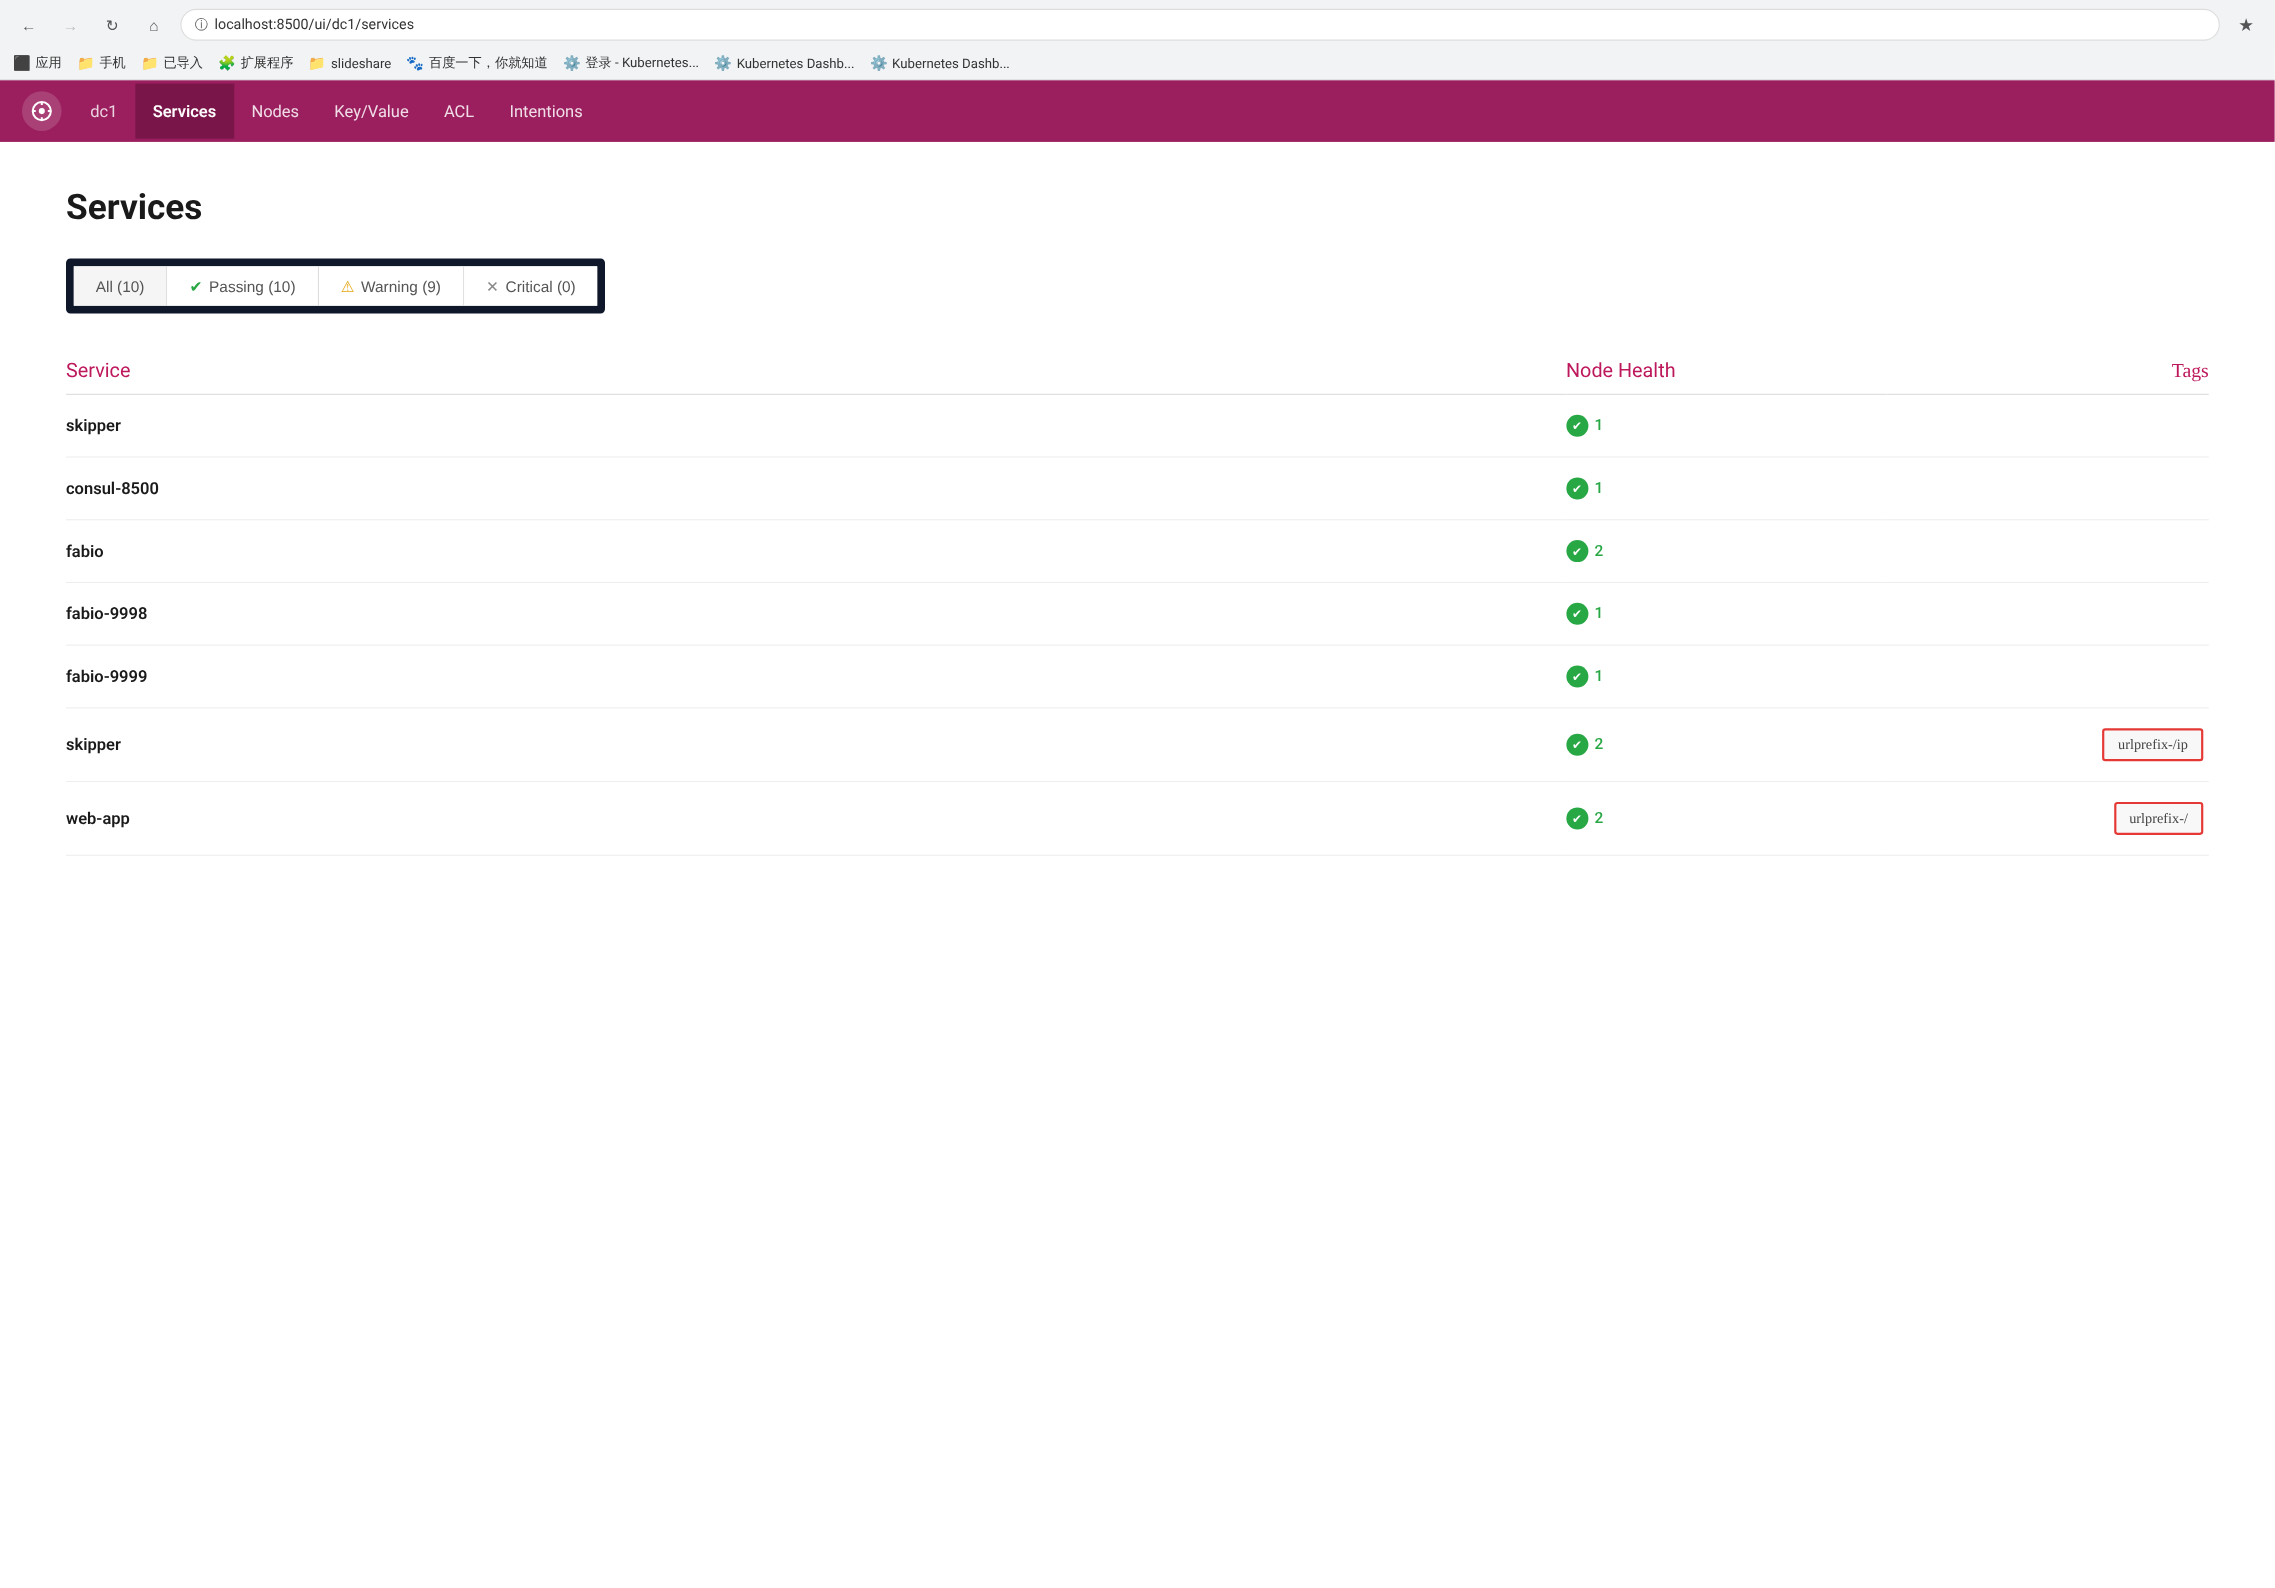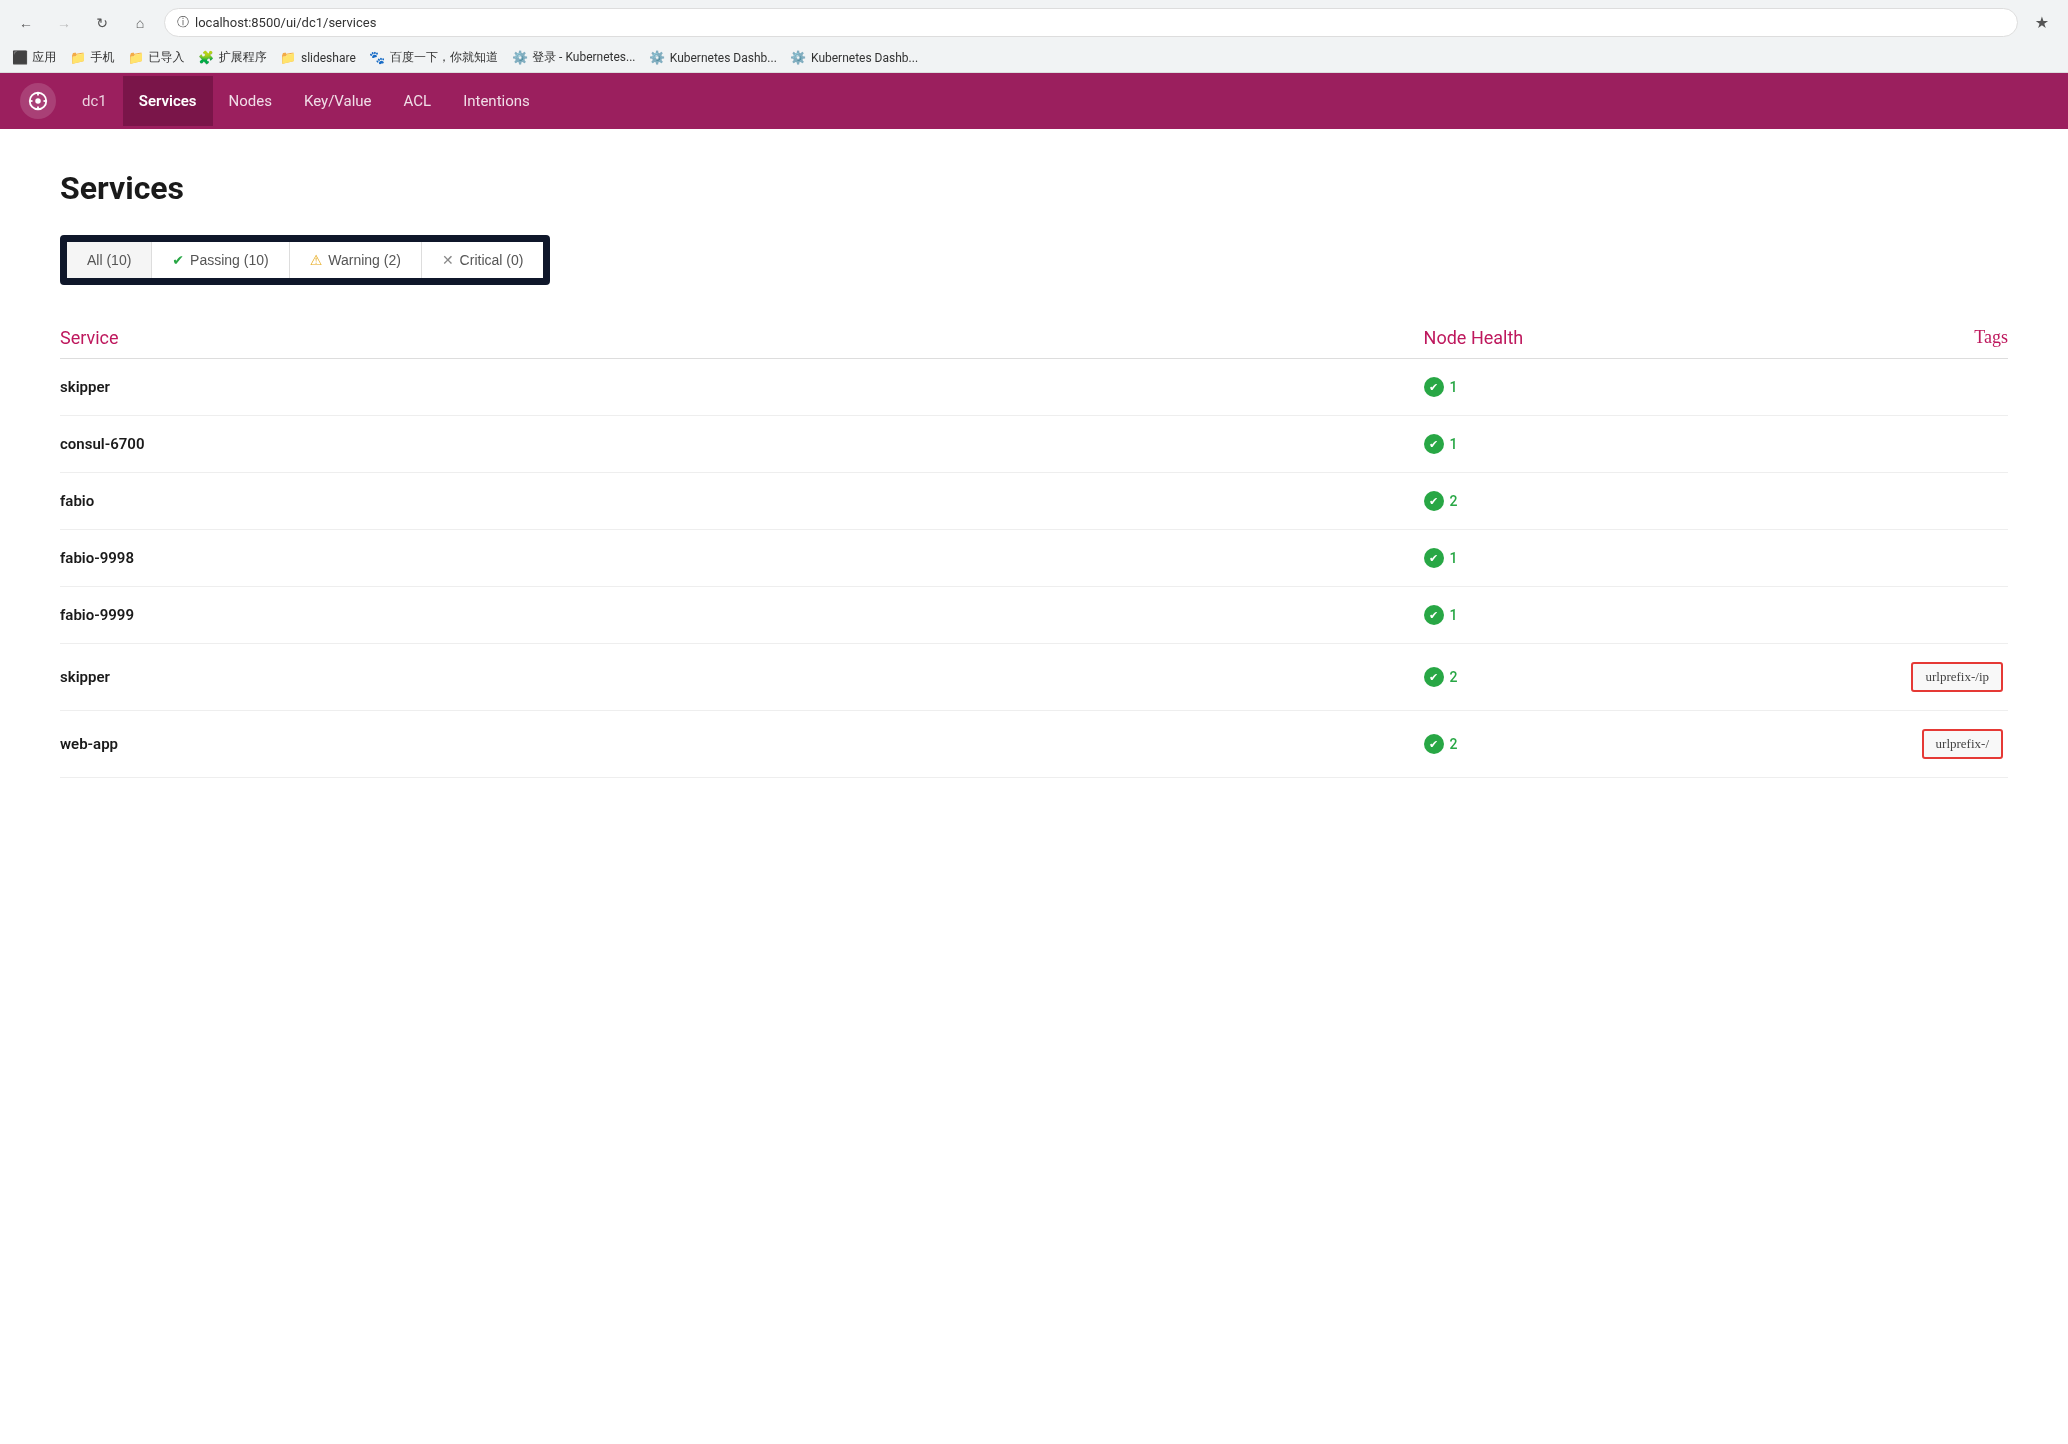--- a/index.html
+++ b/index.html
@@ -146,21 +146,21 @@
   <div class="filter-tabs">
     <button class="filter-tab active">
       <span>All (10)</span>
     </button>
     <button class="filter-tab">
       <span class="tab-icon tab-icon-passing">✔</span>
       <span>Passing (10)</span>
     </button>
     <button class="filter-tab">
       <span class="tab-icon tab-icon-warning">⚠</span>
-      <span>Warning (2)</span>
+      <span>Warning (9)</span>
     </button>
     <button class="filter-tab">
       <span class="tab-icon tab-icon-critical">✕</span>
       <span>Critical (0)</span>
     </button>
   </div>
 
   <table class="services-table">
     <thead>
       <tr>
@@ -176,21 +176,21 @@
         <td class="col-health">
           <div class="health-cell">
             <div class="health-check-icon">✔</div>
             <span class="health-count">1</span>
           </div>
         </td>
         <td class="col-tags"></td>
       </tr>
 
       <tr>
-        <td class="col-service">consul-6700</td>
+        <td class="col-service">consul-8500</td>
         <td class="col-health">
           <div class="health-cell">
             <div class="health-check-icon">✔</div>
             <span class="health-count">1</span>
           </div>
         </td>
         <td class="col-tags"></td>
       </tr>
 
       <tr>

